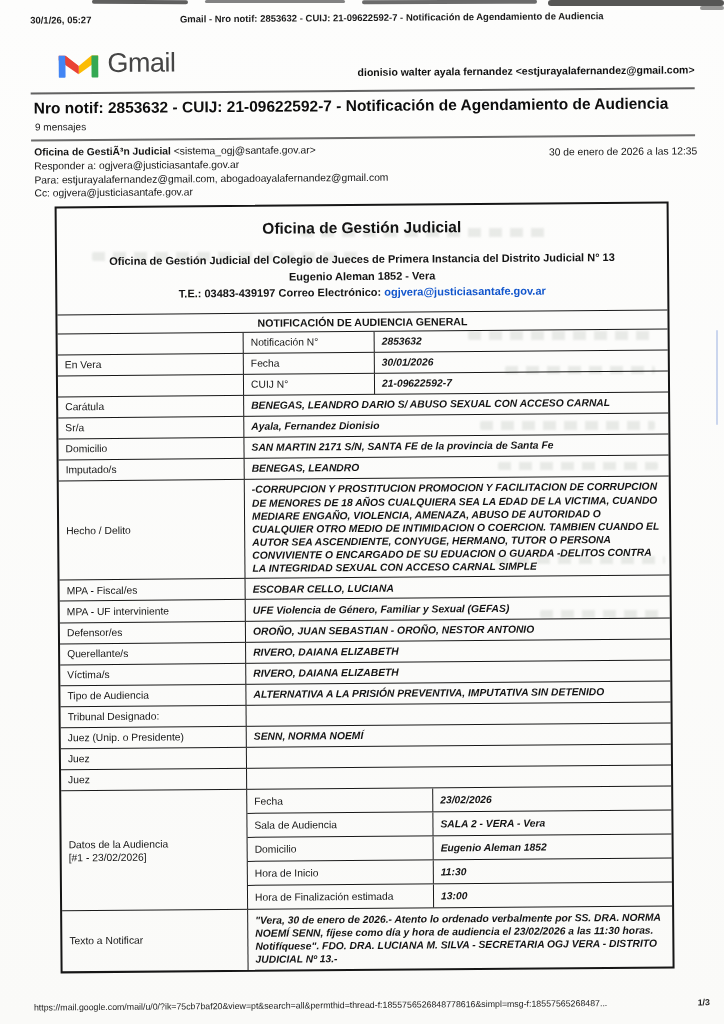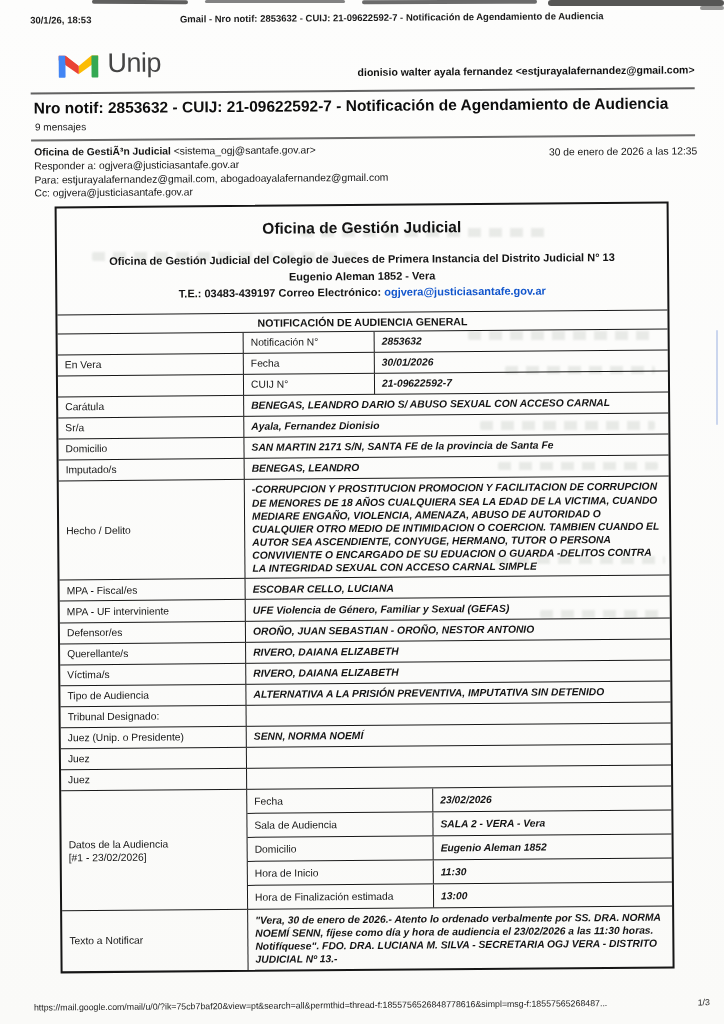--- a/index.html
+++ b/index.html
@@ -70,21 +70,21 @@
   .c-val   { flex:1; font-weight:bold; font-style:italic; display:flex; align-items:center; }
   .c-val.multi { display:block; }
   .aud-mid { width:186px; flex:none; border-right:1.6px solid #191919; display:flex; align-items:center; }
   .aud-rows { flex:1; }
   .aud-rows .row:first-child { border-top:none; }
   .aud-rows .cell { padding-top:5px; padding-bottom:5px; }
   .texto-val { font-weight:bold; font-style:italic; }
 
   .footer { position:absolute; top:1000px; left:30px; right:18px; display:flex; justify-content:space-between;
             font-size:8.8px; color:#222; }
-  .footer .pg { font-weight:normal; margin-left:20px; }
+  .footer .pg { font-weight:bold; margin-left:20px; }
 </style>
 </head>
 <body>
 
 <div class="page">
 
   <div class="smudge s1"></div>
   <div class="smudge s2"></div>
   <div class="smudge s3"></div>
   <div class="smudge s4"></div>
@@ -95,33 +95,33 @@
   <div class="bleed b3"></div>
   <div class="bleed b4"></div>
   <div class="bleed b5"></div>
   <div class="bleed b6"></div>
   <div class="bleed b7"></div>
   <div class="bleed b8"></div>
 
   <div class="tilt">
 
     <div class="print-header">
-      <span class="ph-date">30/1/26, 18:53</span>
+      <span class="ph-date">30/1/26, 05:27</span>
       <span class="ph-title">Gmail - Nro notif: 2853632 - CUIJ: 21-09622592-7 - Notificación de Agendamiento de Audiencia</span>
     </div>
 
     <div class="brand">
       <svg width="40" height="30" viewBox="0 0 80 60">
         <polygon points="80,13 66,13 40,34 40,50 80,22" fill="#FBBC04"></polygon>
         <polygon points="0,13 14,13 40,34 40,50 0,22" fill="#EA4335"></polygon>
         <rect x="0" y="13" width="14" height="44" rx="2" fill="#4285F4"></rect>
         <rect x="66" y="13" width="14" height="44" rx="2" fill="#34A853"></rect>
         <polygon points="14,13 40,33 40,48 14,27" fill="#EA4335"></polygon>
       </svg>
-      <span class="brand-word">Unip</span>
+      <span class="brand-word">Gmail</span>
     </div>
 
     <div class="account">dionisio walter ayala fernandez &lt;estjurayalafernandez@gmail.com&gt;</div>
 
     <div class="rule rule1"></div>
 
     <h1 class="subject">Nro notif: 2853632 - CUIJ: 21-09622592-7 - Notificación de Agendamiento de Audiencia</h1>
     <div class="messages">9 mensajes</div>
 
     <div class="rule rule2"></div>

